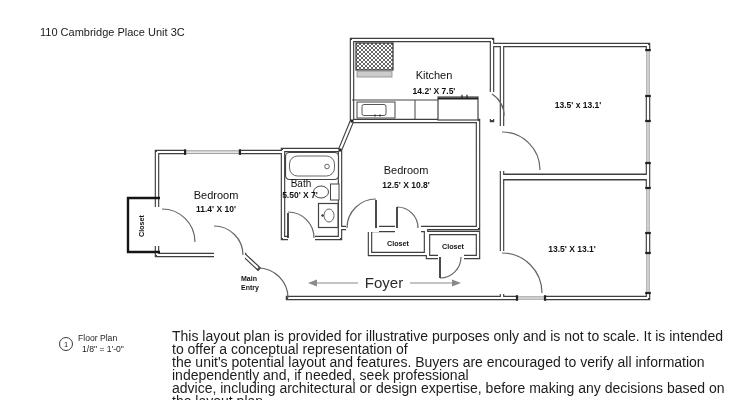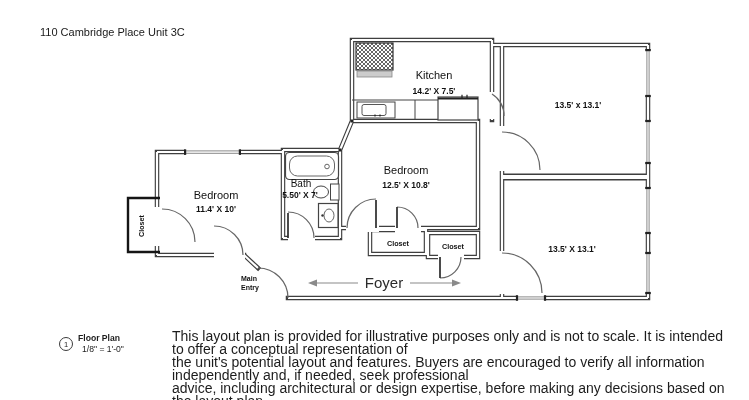--- a/index.html
+++ b/index.html
@@ -4,21 +4,21 @@
 <style>
   html,body{margin:0;padding:0;background:#fff;}
   #stage{position:relative;width:749px;height:400px;background:#ffffff;overflow:hidden;
          font-family:"Liberation Sans", sans-serif;}
   #plan-title{position:absolute;left:40px;top:26px;font-size:11px;color:#1a1a1a;text-align:right;}
   #plan-svg{position:absolute;left:0;top:0;}
   .legend{position:absolute;left:59px;top:333px;}
   .legend-circle{position:absolute;left:0;top:4px;width:12px;height:12px;border:1px solid #3c3c3c;
                  border-radius:50%;font-size:7.5px;color:#222;display:flex;align-items:center;
                  justify-content:center;}
-  .legend-name{position:absolute;left:19px;top:0;font-size:8.6px;color:#1d1d1d;white-space:nowrap;font-weight:bold;}
+  .legend-name{position:absolute;left:19px;top:0;font-size:8.6px;color:#1d1d1d;white-space:nowrap;}
   .legend-scale{position:absolute;left:23px;top:11px;font-size:8.6px;color:#1d1d1d;white-space:nowrap;}
   .disclaimer{position:absolute;left:172px;top:330px;width:560px;font-size:14px;line-height:12.9px;
               color:#1c1c1c;}
   
   text{font-family:"Liberation Sans", sans-serif;fill:#111;}
   .room-name{font-size:11px;}
   .bath-name{font-size:10px;}
   .room-dims{font-size:8.5px;font-weight:bold;}
   .closet-label{font-size:7.2px;font-weight:bold;}
   .entry-label{font-size:7px;font-weight:bold;}

